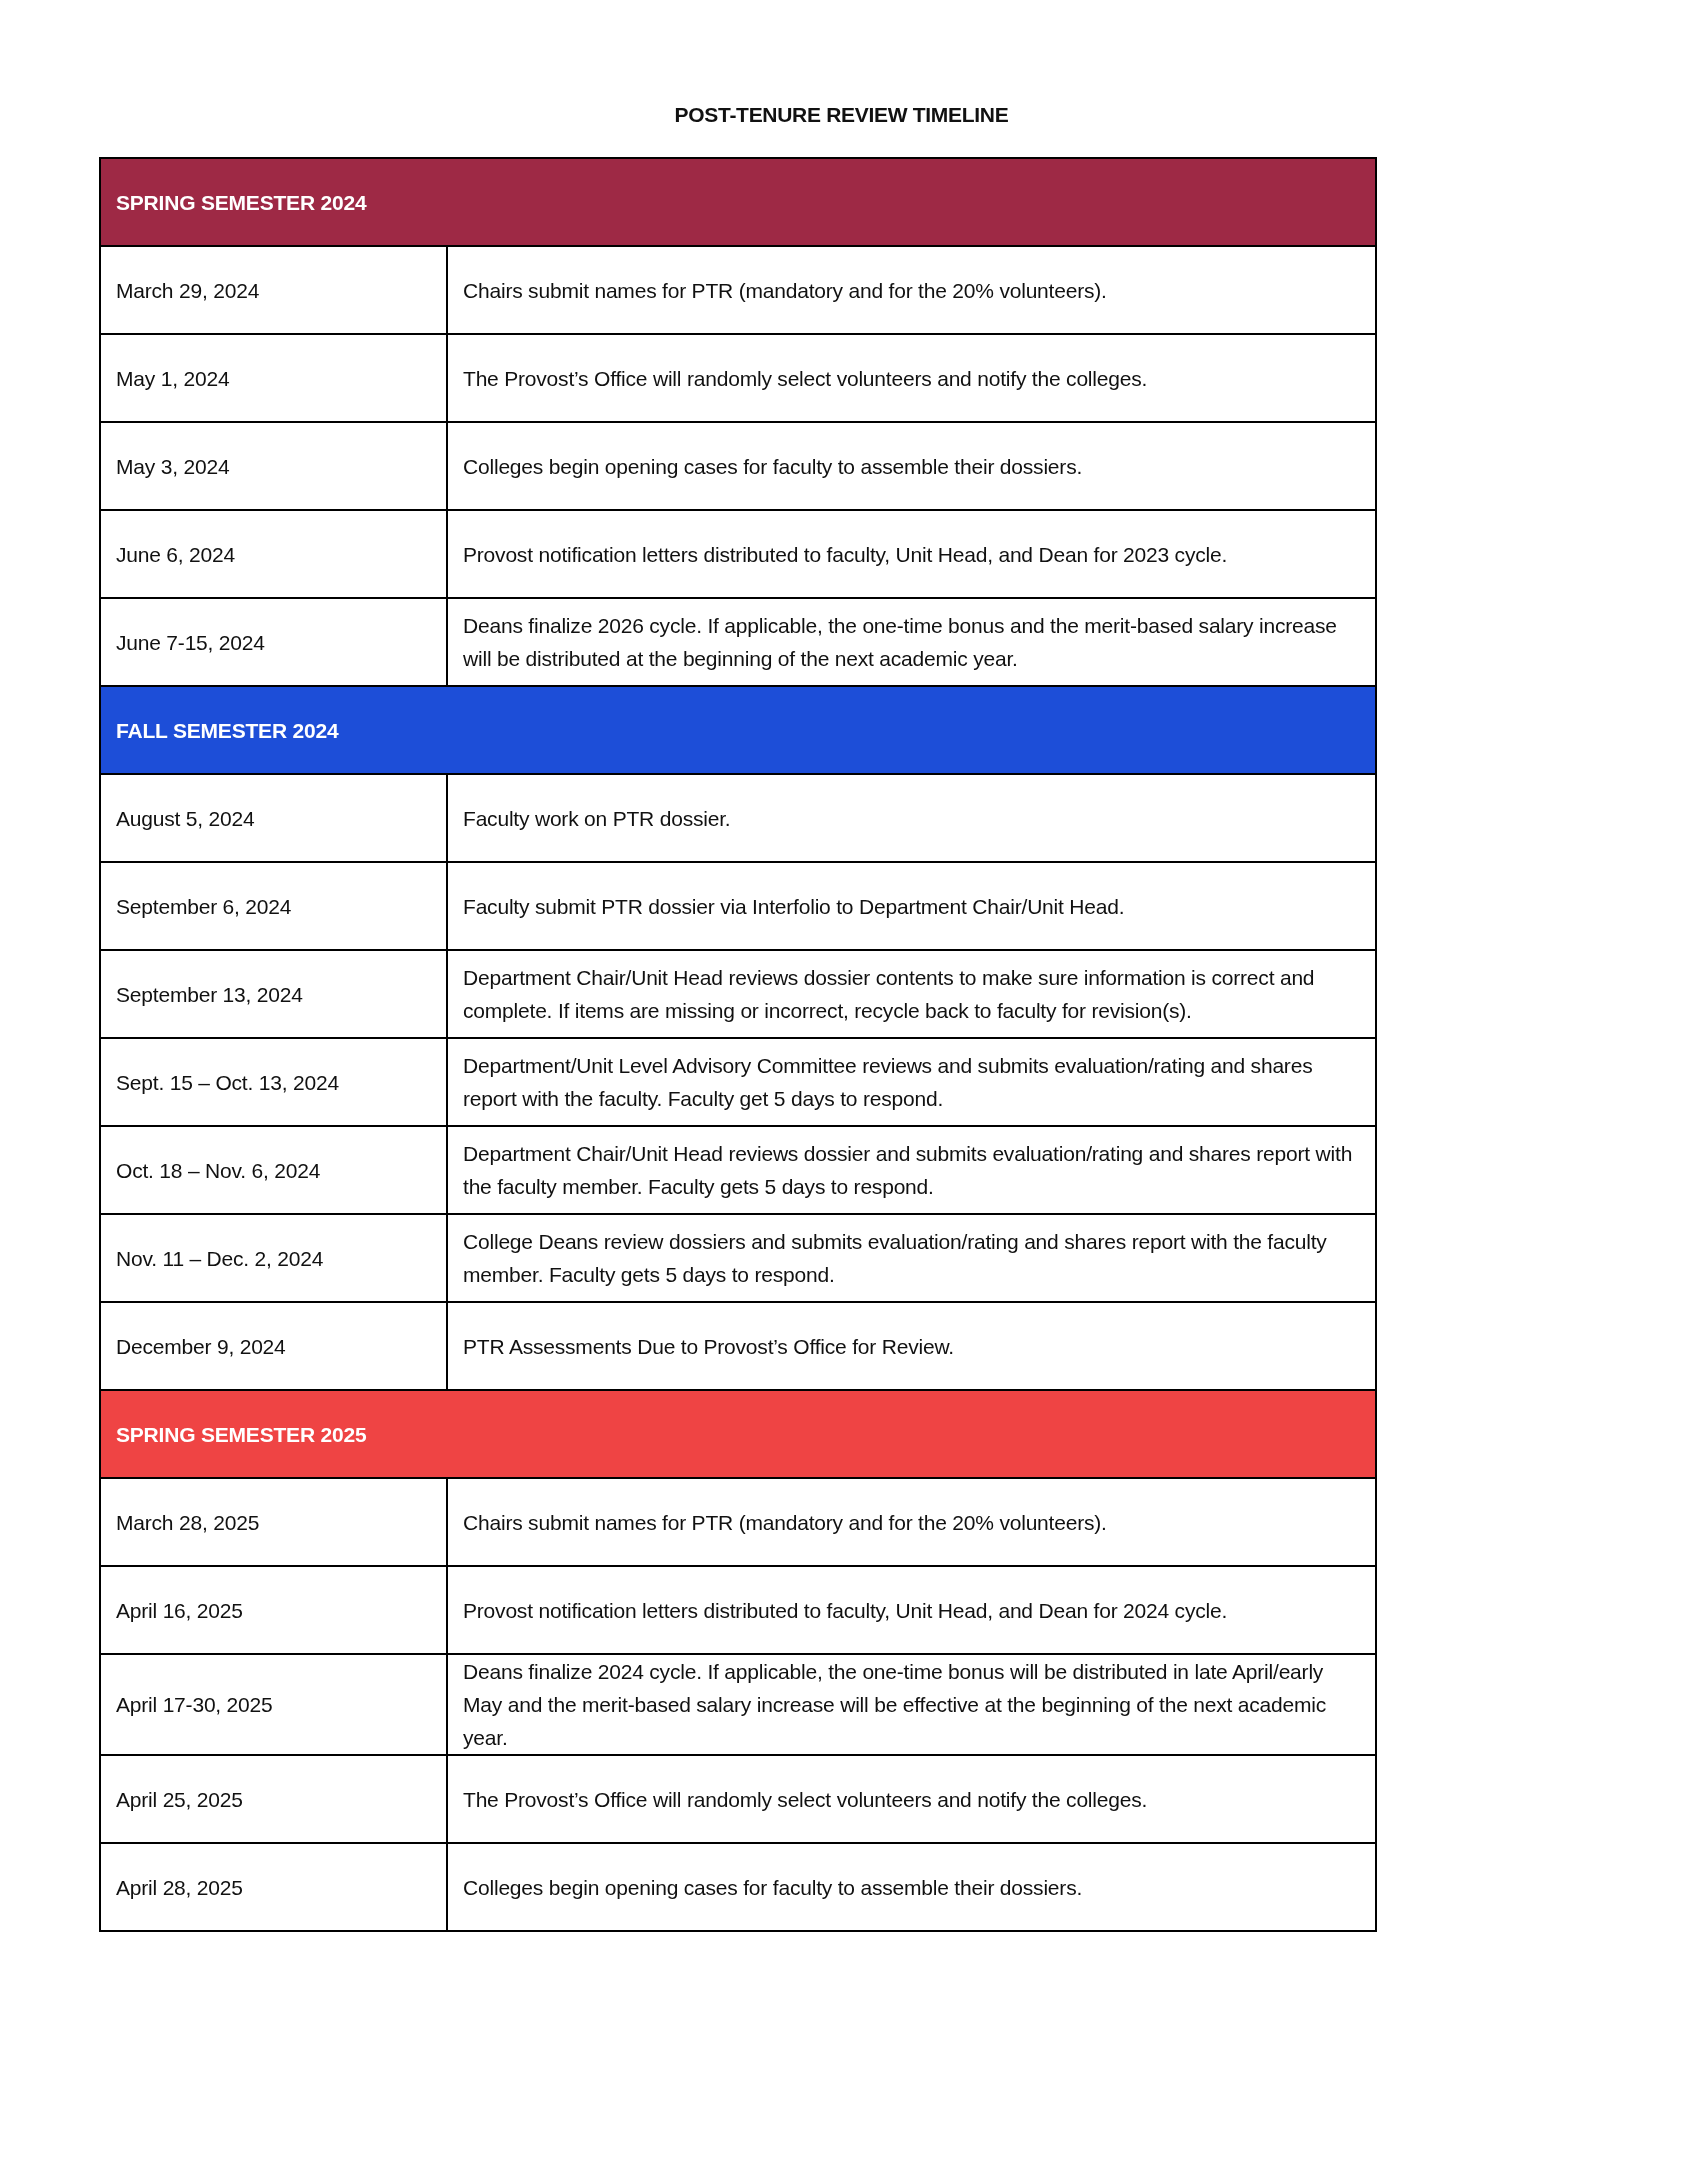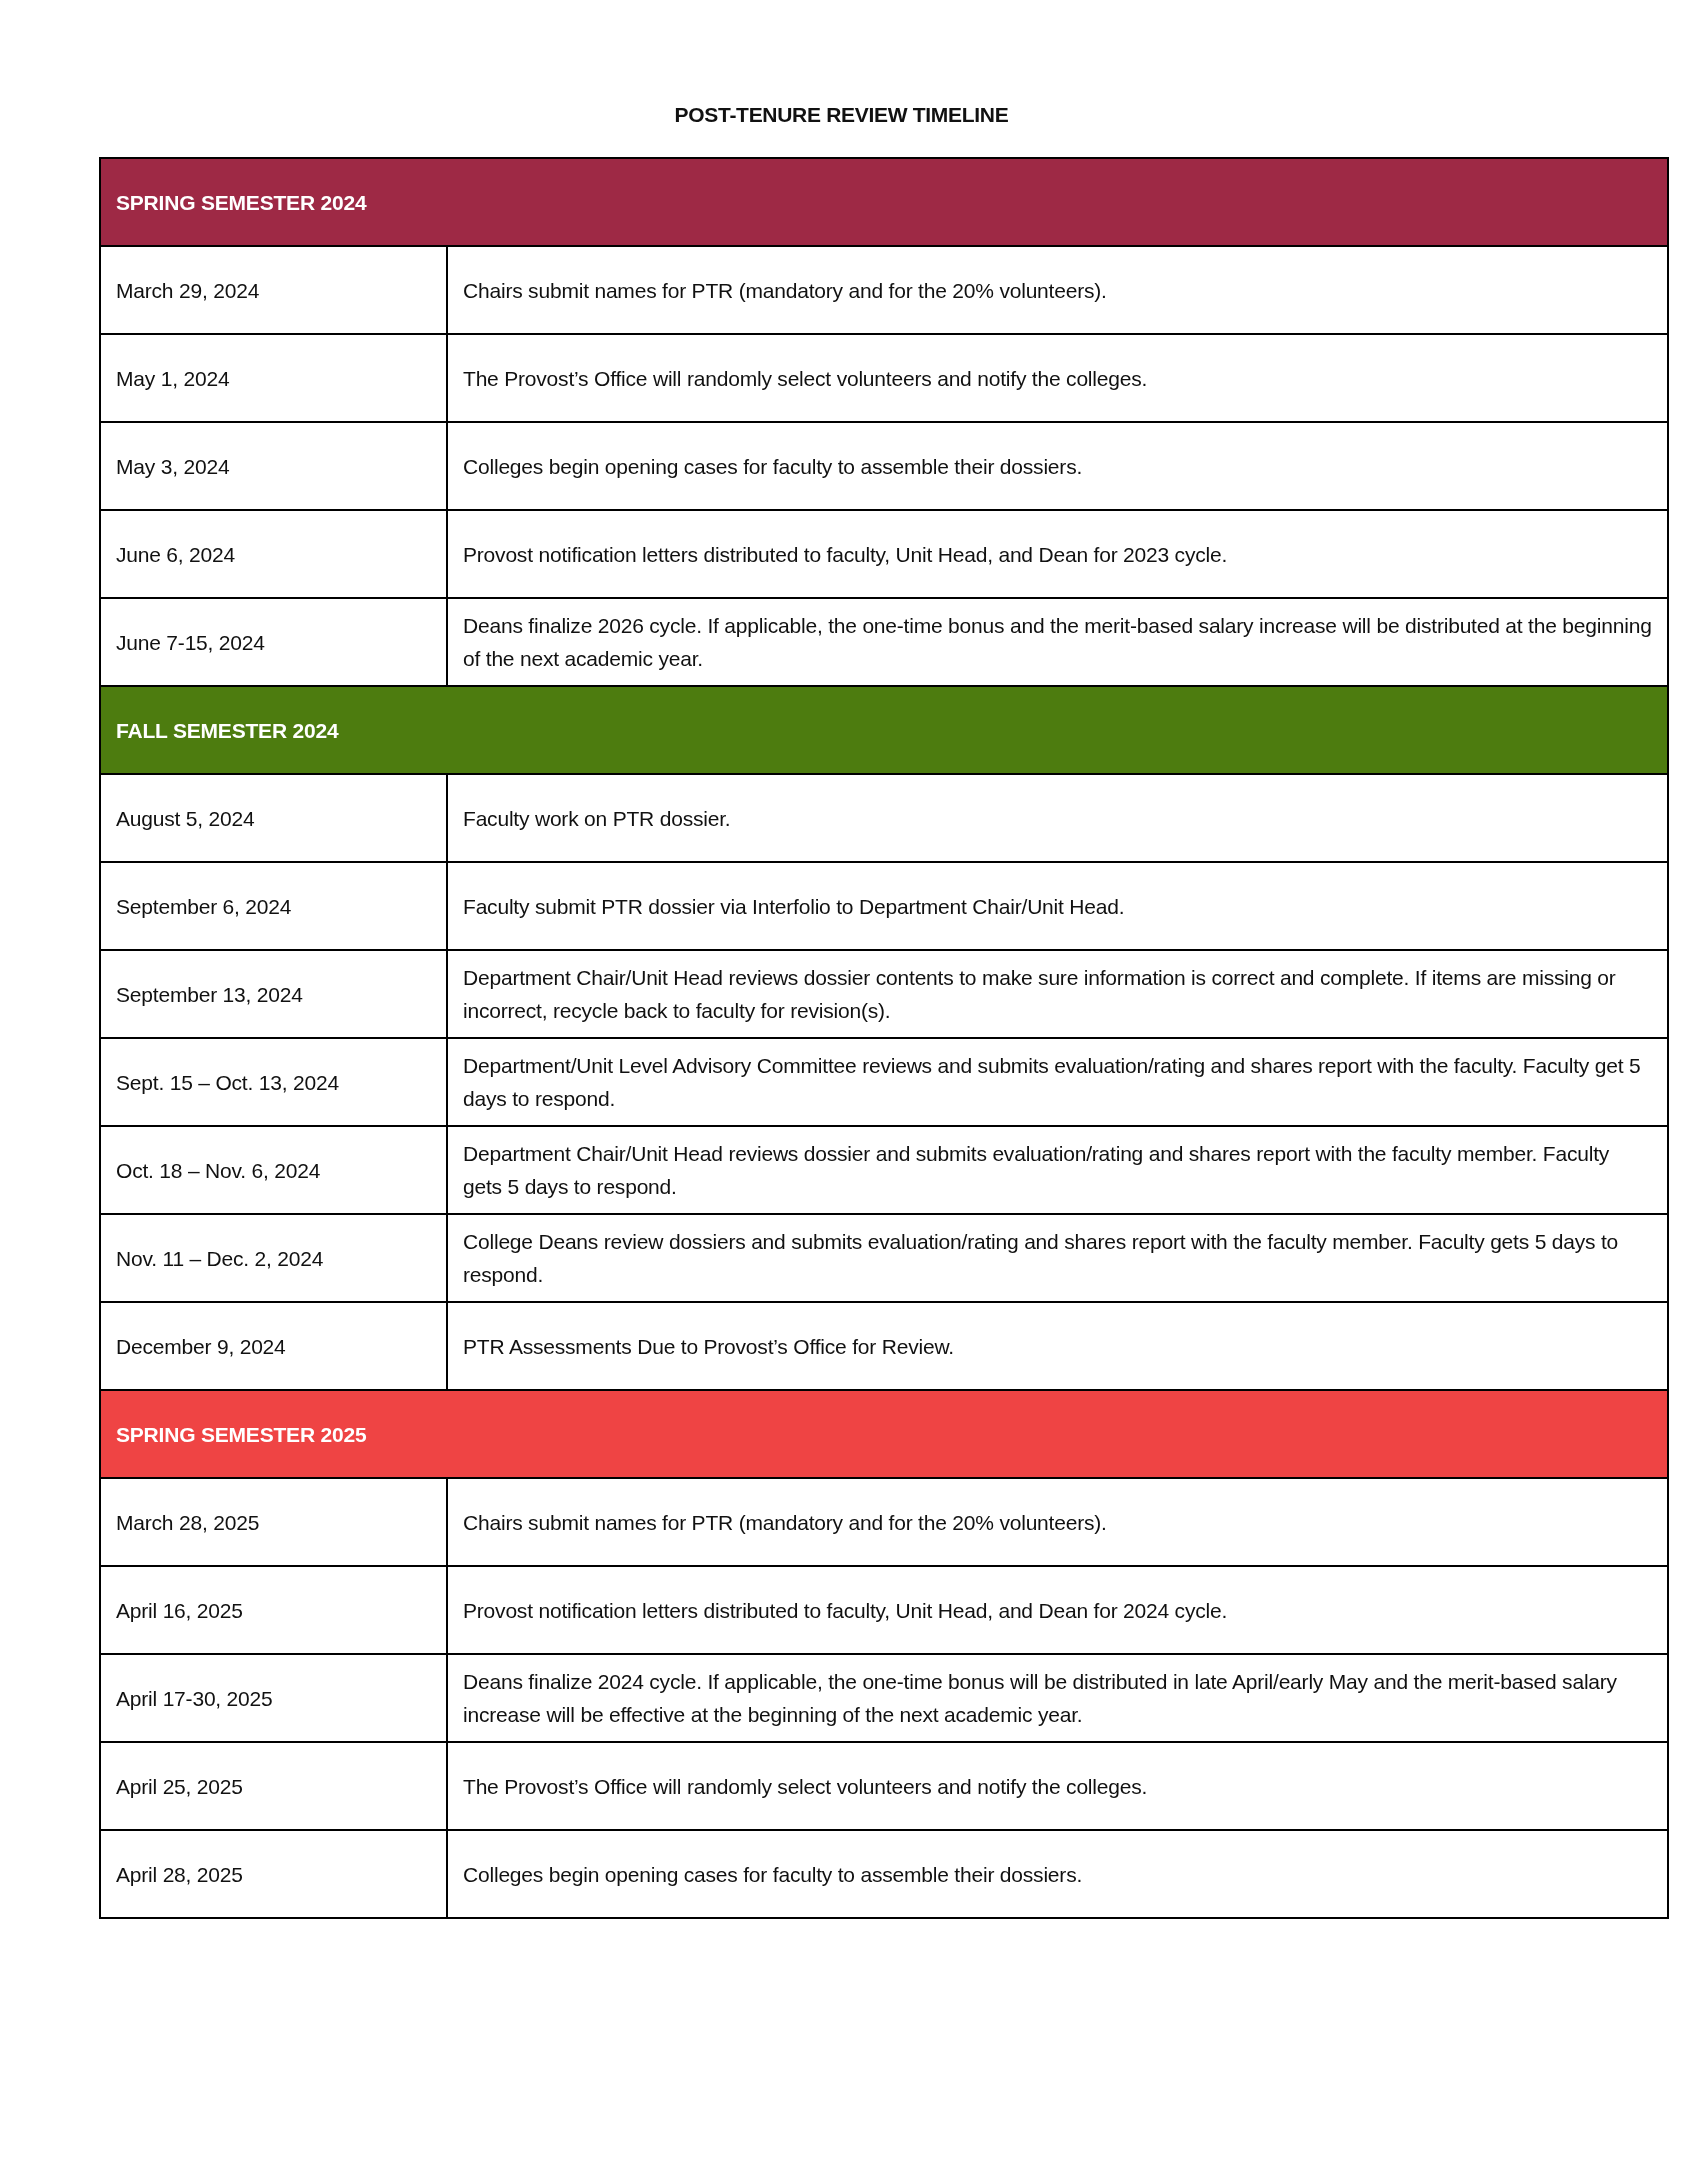--- a/index.html
+++ b/index.html
@@ -5,21 +5,21 @@
     html, body { margin: 0; padding: 0; background: #ffffff; }
     body {
       width: 1683px; height: 2178px; position: relative;
       font-family: "Liberation Sans", sans-serif; color: #111;
     }
     .title {
       position: absolute; top: 103px; left: 0; width: 1683px;
       text-align: center; font-weight: bold; font-size: 21px; letter-spacing: -0.3px;
     }
     table {
-      position: absolute; top: 157px; left: 99px; width: 1570px;
+      position: absolute; top: 157px; left: 99px; width: 1278px;
       border-collapse: collapse; table-layout: fixed;
       border: 2.5px solid #000;
     }
     td {
       border: 2px solid #000; height: 86px; padding: 0 15px;
       font-size: 21px; line-height: 33px; vertical-align: middle;
       letter-spacing: -0.2px;
     }
     col.date { width: 347px; }
     tr.section td {
@@ -59,21 +59,21 @@
     <tr>
         <td>June 6, 2024</td>
         <td class="desc">Provost notification letters distributed to faculty, Unit Head, and Dean for 2023 cycle.</td>
       </tr>
     <tr>
         <td>June 7-15, 2024</td>
         <td class="desc">Deans finalize 2026 cycle. If applicable, the one-time bonus and the merit-based salary increase will be distributed at the beginning of the next academic year.</td>
       </tr>
 
     <tr class="section blue">
-      <td colspan="2" style="background: #4d7c0f;">FALL SEMESTER 2024</td>
+      <td colspan="2" style="background: #1d4ed8;">FALL SEMESTER 2024</td>
     </tr>
     <tr>
         <td>August 5, 2024</td>
         <td class="desc">Faculty work on PTR dossier.</td>
       </tr>
     <tr>
         <td>September 6, 2024</td>
         <td class="desc">Faculty submit PTR dossier via Interfolio to Department Chair/Unit Head.</td>
       </tr>
     <tr>

